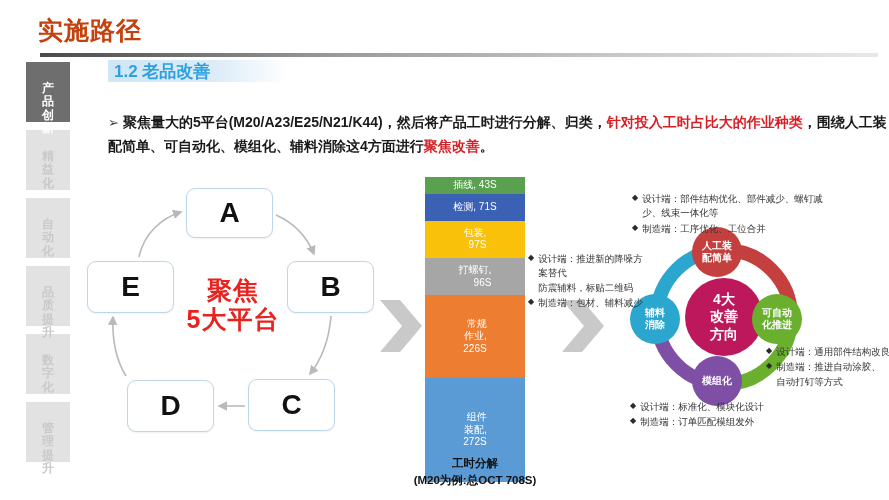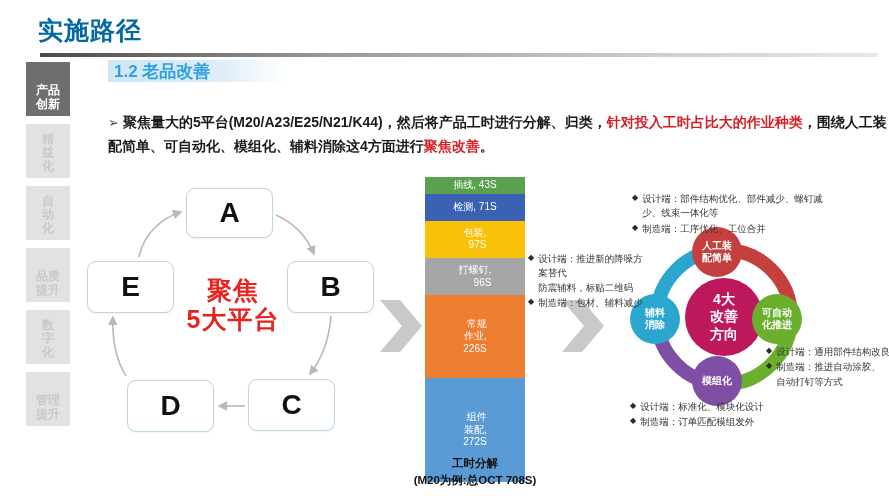--- a/index.html
+++ b/index.html
@@ -7,43 +7,43 @@
     width:889px;height:500px;overflow:hidden;
     background:#ffffff;
     font-family:"Liberation Sans","DejaVu Sans",sans-serif;
     position:relative;
   }
   .slide{position:absolute;inset:0;}
 
   
   .title-bar{position:absolute;left:32px;top:12px;width:846px;height:44px;}
   .title-text{
-    font-size:25px;font-weight:bold;color:#0369a1;letter-spacing:1px;
+    font-size:25px;font-weight:bold;color:#c2410c;letter-spacing:1px;
     position:absolute;left:6px;top:2px;
   }
   .title-rule{
     position:absolute;left:8px;top:41px;width:838px;height:4px;
     background:linear-gradient(to right,#4a4a4a 0%,#9a9a9a 35%,#c9c9c9 70%,#e8e8e8 100%);
   }
 
   
   .watermark{
     position:absolute;left:690px;top:48px;
     font-size:30px;font-weight:bold;color:#fafafa;
     letter-spacing:2px;user-select:none;
   }
 
   
   .sidebar{position:absolute;left:26px;top:62px;width:44px;}
   .side-item{
-    width:44px;height:54px;margin-bottom:8px;
-    display:flex;align-items:flex-end;justify-content:center;
+    width:44px;height:60px;margin-bottom:8px;
+    display:flex;align-items:flex-start;justify-content:center;
     text-align:center;line-height:1.12;
     font-size:12px;font-weight:bold;
-    box-sizing:border-box;padding:5px;
+    box-sizing:border-box;padding:20px;
   }
   .side-item.active{background:#6e6e6e;color:#ffffff;}
   .side-item.idle{background:#e2e2e2;color:#c9c9c9;}
   .side-item span{display:block;}
 
   
   .section-chip{
     position:absolute;left:108px;top:60px;
     width:180px;height:22px;
     background:linear-gradient(to right,#cfe6f5 0%,#dcecf8 60%,#ffffff 100%);

